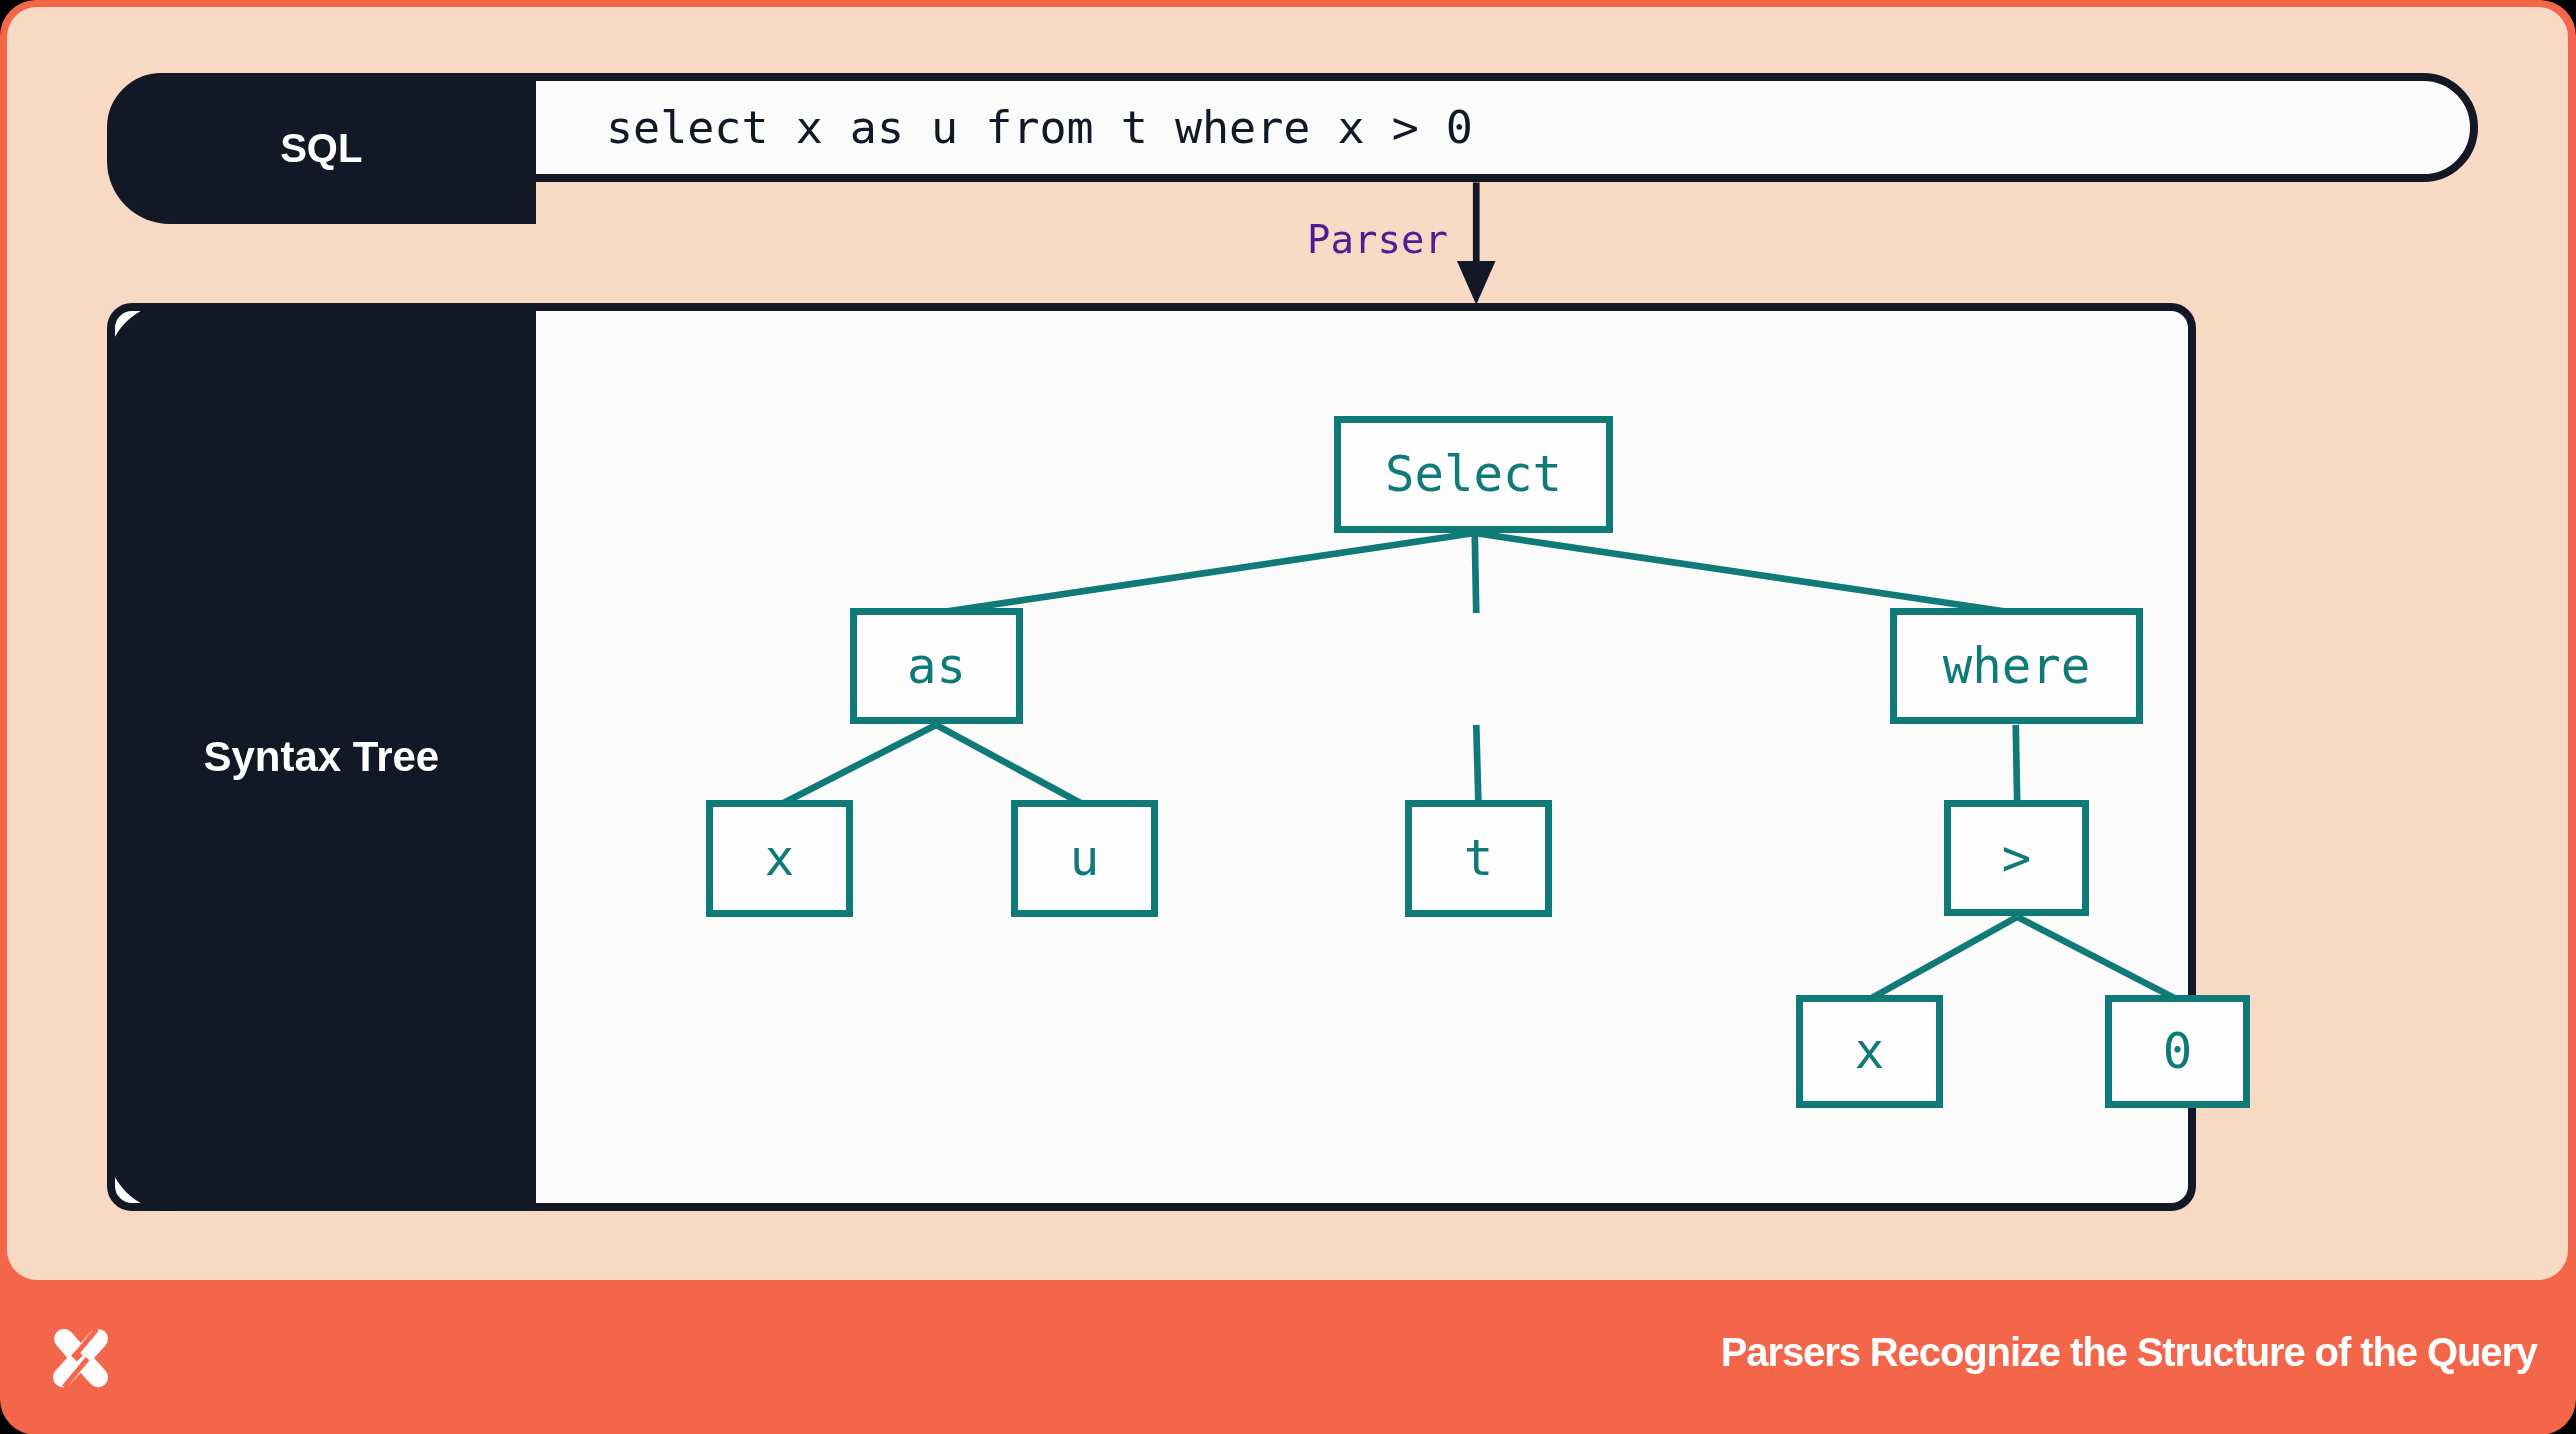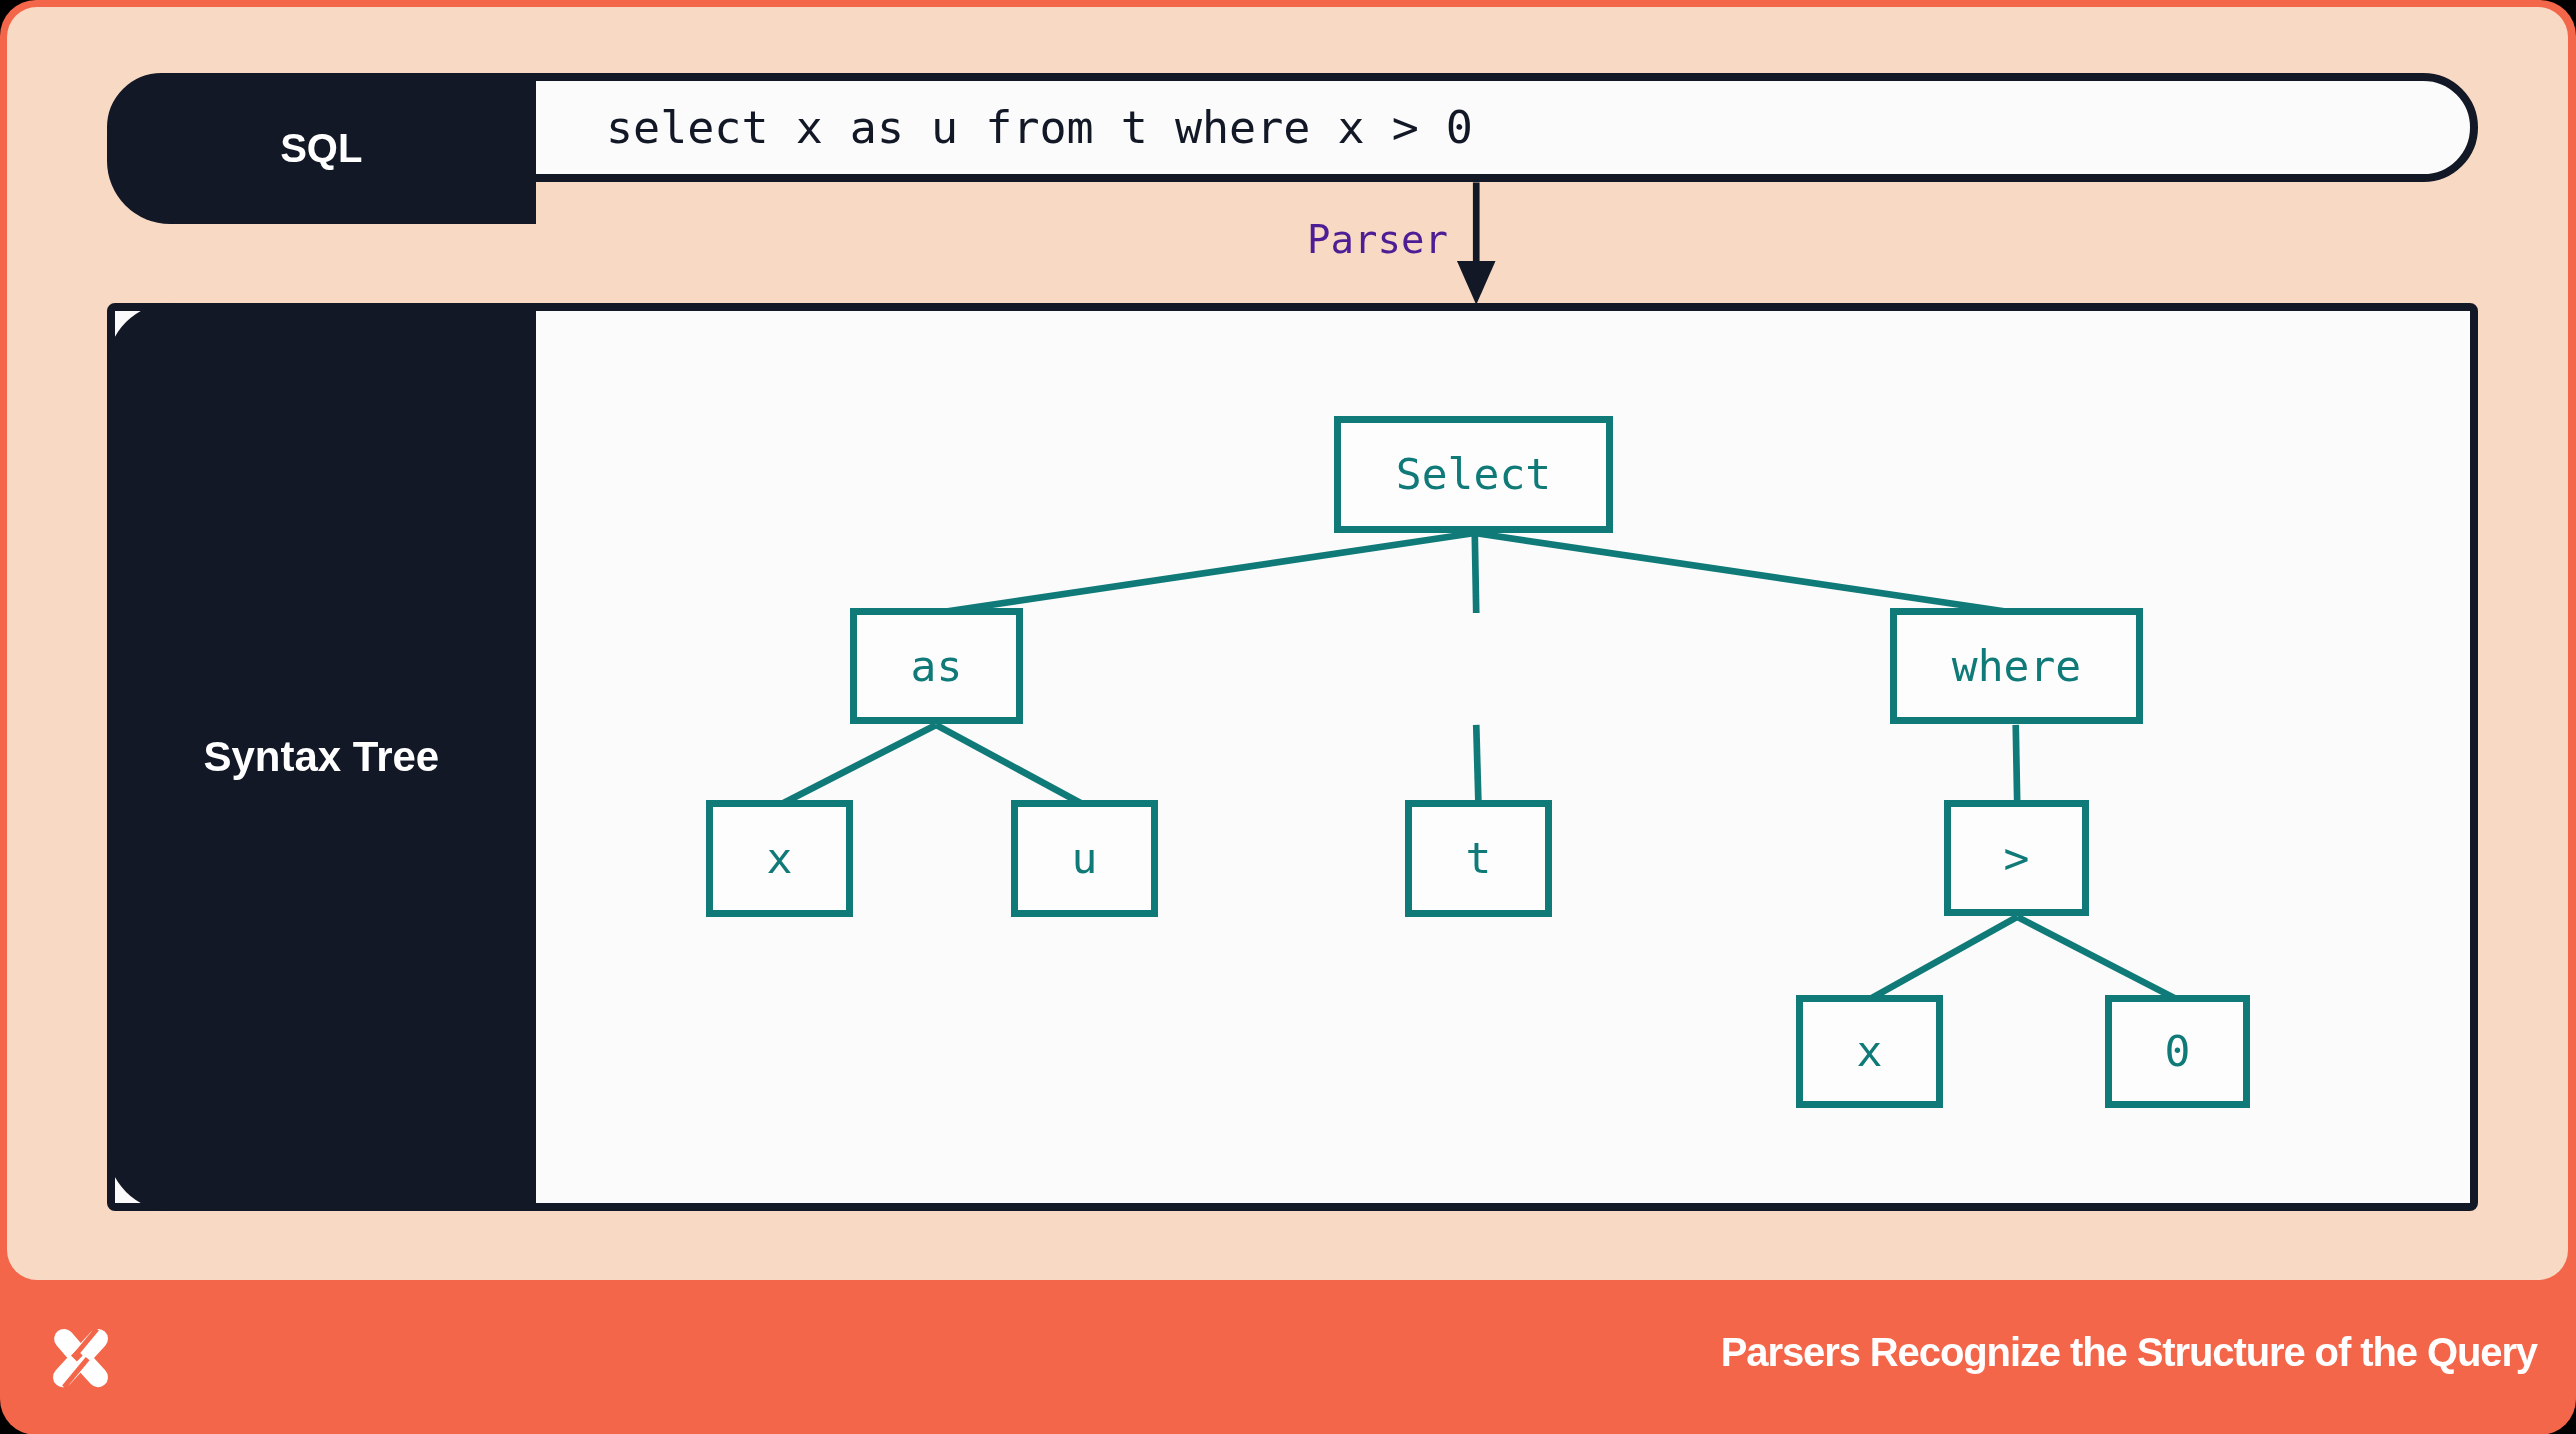--- a/index.html
+++ b/index.html
@@ -37,38 +37,38 @@
   }
   
   .parser-label{
     position:absolute;left:1307px;top:220px;
     font-family:"DejaVu Sans Mono", monospace;
     font-size:39px;color:#4c1d95;line-height:1;
   }
   .overlay-svg{position:absolute;left:0;top:0;width:2576px;height:1435px;pointer-events:none;}
   
   .tree-panel{
-    position:absolute;left:107px;top:303px;width:2371px;height:908px;
-    box-sizing:border-box;border:8.2px solid #131827;border-radius:8px;
+    position:absolute;left:107px;top:303px;width:2089px;height:908px;
+    box-sizing:border-box;border:8.2px solid #131827;border-radius:25px;
     background:#fbfbfb;
   }
   .tree-label-col{
     position:absolute;left:-8.2px;top:-8.2px;width:429px;height:892px;
     padding:8.2px 0;box-sizing:content-box;
     background:#131827;border-radius:65px 0 0 65px;
     display:flex;align-items:center;justify-content:center;
   }
   .tree-label-col span{color:#ffffff;font-weight:bold;font-size:42px;line-height:1;}
   
   .node{
     position:absolute;box-sizing:border-box;
     border:7.4px solid #0f7a78;background:#fdfdfd;
     display:flex;align-items:center;justify-content:center;
     font-family:"DejaVu Sans Mono", monospace;
-    font-size:43px;color:#0f7a78;line-height:1;
+    font-size:49px;color:#0f7a78;line-height:1;
   }
   .n-select{left:1334px;top:416px;width:279px;height:117px;}
   .n-as    {left:850px;top:608px;width:173px;height:116px;}
   .n-from  {left:1367px;top:608px;width:225px;height:116px;}
   .n-where {left:1890px;top:608px;width:253px;height:116px;}
   .n-x1    {left:706px; top:800px;width:147px;height:117px;}
   .n-u     {left:1011px;top:800px;width:147px;height:117px;}
   .n-t     {left:1405px;top:800px;width:147px;height:117px;}
   .n-gt    {left:1944px;top:800px;width:145px;height:116px;}
   .n-x2    {left:1796px;top:995px;width:147px;height:113px;}

